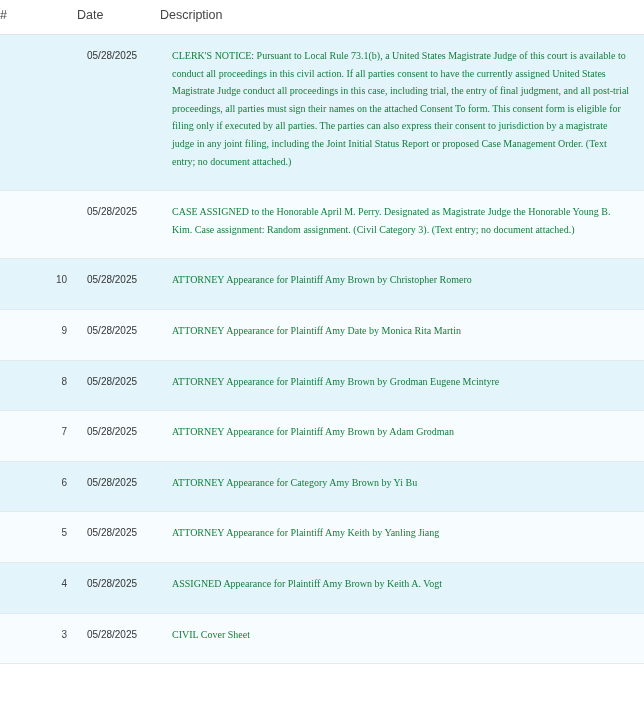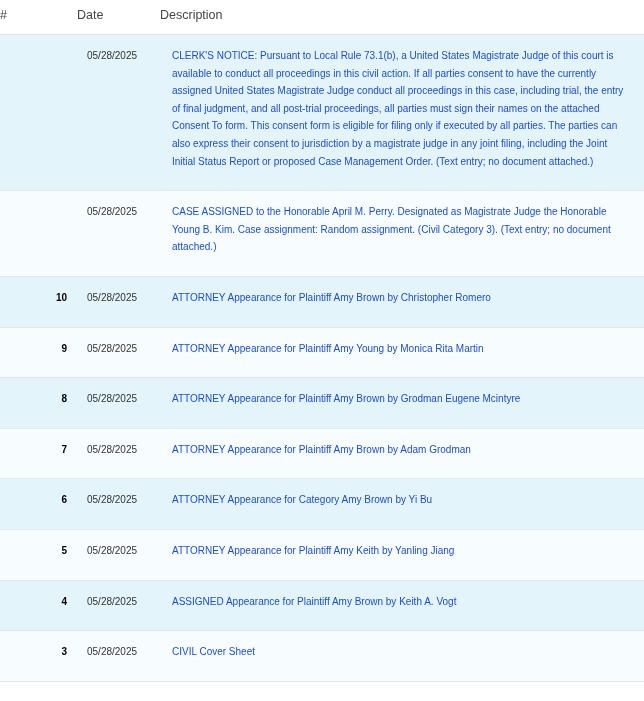--- a/index.html
+++ b/index.html
@@ -54,33 +54,34 @@
     font-size: 10px;
     line-height: 17.6px;
     vertical-align: top;
     padding-top: 12px;
     padding-bottom: 20px;
     border-bottom: 1px solid #e3eaee;
   }
   td.d-num {
     text-align: right;
     padding-right: 10px;
-    color: #000000;
-    font-weight: bold;
+    color: #404040;
+    font-weight: normal;
     font-size: 12.5px;
   }
   td.d-date {
     padding-left: 10px;
     color: #333333;
     white-space: nowrap;
   }
   td.d-desc {
     padding-left: 12px;
     padding-right: 14px;
-    color: #1d4ed8;
+    color: #15803d;
+    font-family: Liberation Serif, serif;
   }
   tr.row-alt td {
     background: #e3f4fb;
   }
   tr.row-plain td {
     background: #f7fcfe;
   }
 </style>
 </head>
 <body>
@@ -111,21 +112,21 @@
         <td class="d-desc">CASE ASSIGNED to the Honorable April M. Perry. Designated as Magistrate Judge the Honorable Young B. Kim. Case assignment: Random assignment. (Civil Category 3). (Text entry; no document attached.)</td>
       </tr>
       <tr class="row-alt">
         <td class="d-num">10</td>
         <td class="d-date">05/28/2025</td>
         <td class="d-desc">ATTORNEY Appearance for Plaintiff Amy Brown by Christopher Romero</td>
       </tr>
       <tr class="row-plain">
         <td class="d-num">9</td>
         <td class="d-date">05/28/2025</td>
-        <td class="d-desc">ATTORNEY Appearance for Plaintiff Amy Young by Monica Rita Martin</td>
+        <td class="d-desc">ATTORNEY Appearance for Plaintiff Amy Date by Monica Rita Martin</td>
       </tr>
       <tr class="row-alt">
         <td class="d-num">8</td>
         <td class="d-date">05/28/2025</td>
         <td class="d-desc">ATTORNEY Appearance for Plaintiff Amy Brown by Grodman Eugene Mcintyre</td>
       </tr>
       <tr class="row-plain">
         <td class="d-num">7</td>
         <td class="d-date">05/28/2025</td>
         <td class="d-desc">ATTORNEY Appearance for Plaintiff Amy Brown by Adam Grodman</td>

